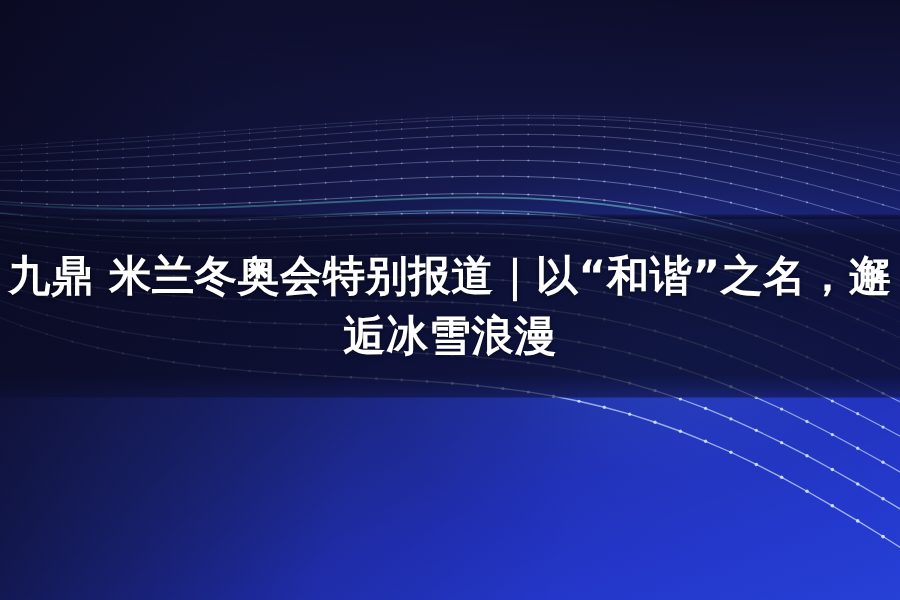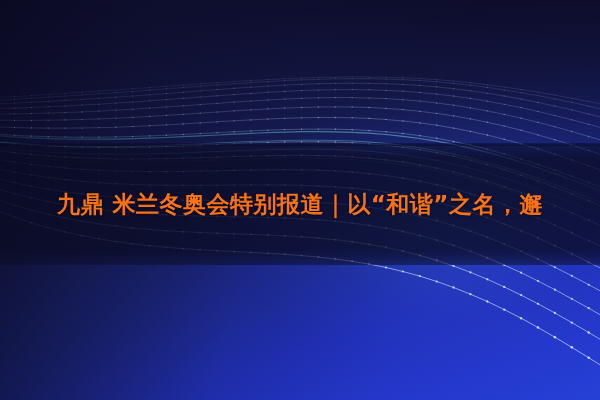--- a/index.html
+++ b/index.html
@@ -100,22 +100,22 @@
     width: 100%;
     height: 122px;
     display: flex;
     flex-direction: column;
     align-items: center;
     justify-content: center;
     box-sizing: border-box;
     padding: 0 14px;
   }
   .title-line {
-    color: #f97316;
-    font-size: 23px;
+    color: #ffffff;
+    font-size: 28px;
     font-weight: 700;
     line-height: 40px;
     letter-spacing: 0.5px;
     text-align: center;
     white-space: nowrap;
     text-shadow: 0 1px 3px rgba(0,0,0,0.55);
   }
 </style>
 </head>
 <body>
@@ -906,15 +906,16 @@
         <circle cx="673.1" cy="410.3" r="1.29" opacity="0.942"></circle>
         <circle cx="690.0" cy="420.0" r="1.30" opacity="0.950"></circle>
       </g>
   </svg>
 
   <div class="title-band"></div>
   <div class="band-top-edge"></div>
 
   <div class="title-wrap">
     <div class="title-line">九鼎 米兰冬奥会特别报道｜以“和谐”之名，邂</div>
+    <div class="title-line">逅冰雪浪漫</div>
   </div>
 
 </div>
 
 </body></html>

